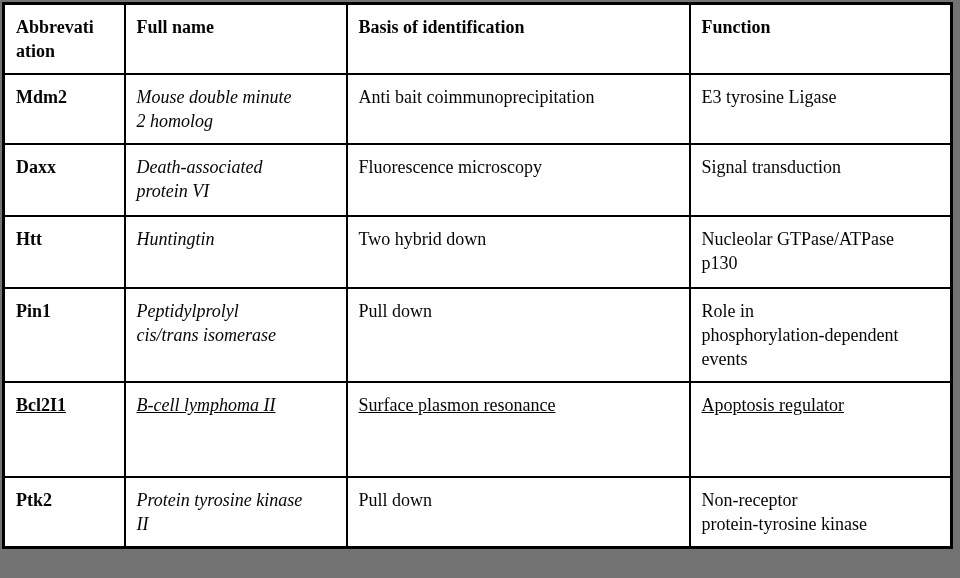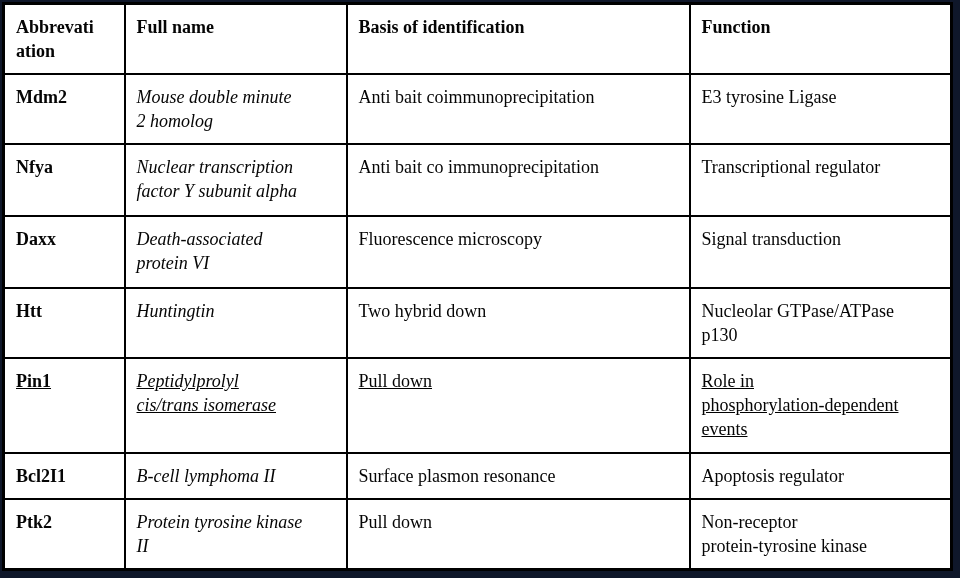--- a/index.html
+++ b/index.html
@@ -8,21 +8,21 @@
     width: 960px;
     height: 578px;
     background: #ffffff;
     overflow: hidden;
   }
   .sheet {
     width: 960px;
     height: 578px;
     box-sizing: border-box;
     padding: 2px 17px 0 2px;
-    background: #0f172a;
+    background: #737373;
   }
   table.ptable {
     border-collapse: collapse;
     table-layout: fixed;
     width: 948px;
     background: #ffffff;
     border: 3px solid #000000;
   }
   table.ptable th,
   table.ptable td {
@@ -71,27 +71,20 @@
     </thead>
     <tbody>
       <tr>
         <td class="col-abbr">Mdm2</td>
         <td class="col-full">Mouse double minute
 2 homolog</td>
         <td class="col-basis">Anti bait coimmunoprecipitation</td>
         <td class="col-func">E3 tyrosine Ligase</td>
       </tr>
       <tr>
-        <td class="col-abbr">Nfya</td>
-        <td class="col-full">Nuclear transcription
-factor Y subunit alpha</td>
-        <td class="col-basis">Anti bait co immunoprecipitation</td>
-        <td class="col-func">Transcriptional regulator</td>
-      </tr>
-      <tr>
         <td class="col-abbr">Daxx</td>
         <td class="col-full">Death-associated
 protein VI</td>
         <td class="col-basis">Fluorescence microscopy</td>
         <td class="col-func">Signal transduction</td>
       </tr>
       <tr>
         <td class="col-abbr">Htt</td>
         <td class="col-full">Huntingtin</td>
         <td class="col-basis">Two hybrid down</td>

